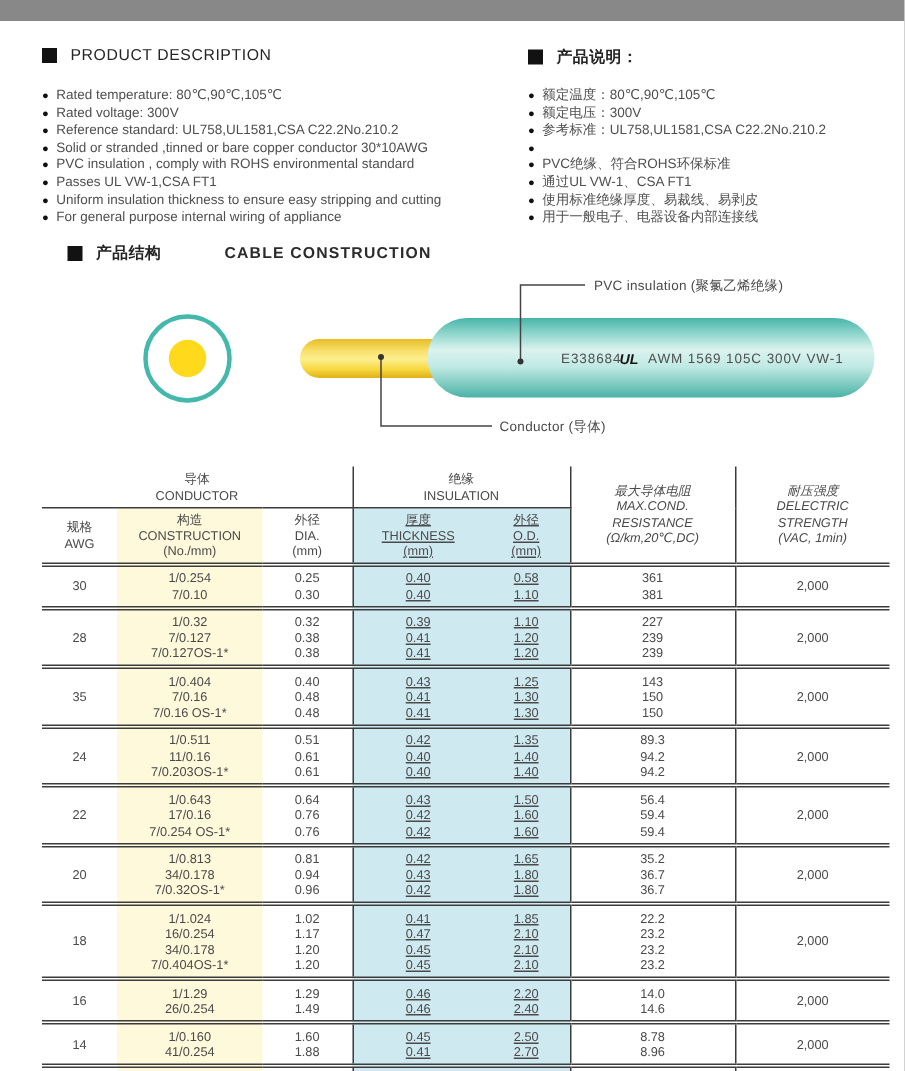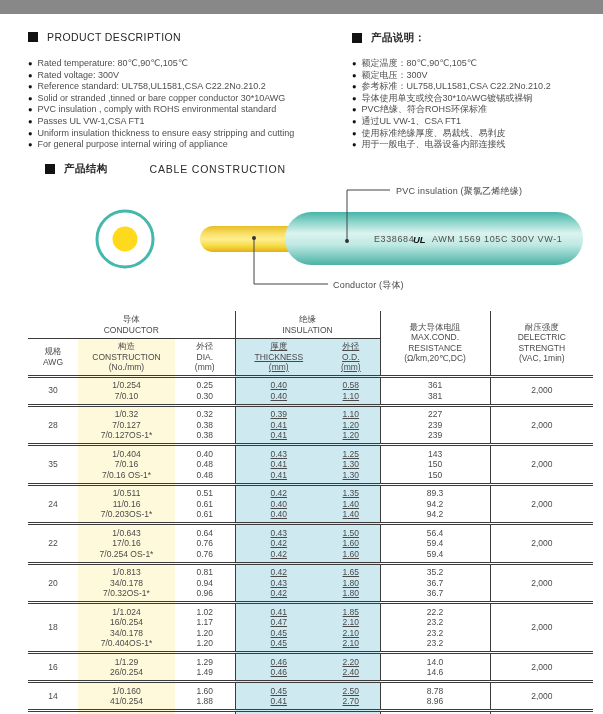--- a/index.html
+++ b/index.html
@@ -10,38 +10,38 @@
   *{box-sizing:border-box; margin:0; padding:0;}
   body{background:#888; font-family:"Liberation Sans","DejaVu Sans",sans-serif;}
   .page{
     position:relative; width:603px; height:714px; background:#ffffff;
     overflow:hidden; margin:14px auto; color:#4a4a4a;
   }
   
   .sec-head{position:absolute; display:flex; align-items:center; font-size:10.5px; color:#252525; letter-spacing:.4px;}
   .sq{display:inline-block; width:10px; height:10px; background:#121212; margin-right:9px; flex:0 0 auto;}
   .cn-bold{font-weight:bold;}
-  .sub-title{margin-left:22px; font-weight:normal; letter-spacing:.8px; color:#2b2b2b;padding-left:20px;}
+  .sub-title{margin-left:22px; font-weight:bold; letter-spacing:.8px; color:#2b2b2b;padding-left:20px;}
   
   .blist{position:absolute; font-size:9px; line-height:11.6px; color:#4f4f4f;}
   .bitem{display:flex; align-items:flex-start; white-space:nowrap;}
   .dot{font-size:7.5px; line-height:11.6px; margin-right:5px; color:#111; flex:0 0 auto;}
   
   .diagram{position:absolute; left:0; top:162px;}
   .diagram text{font-size:9px; fill:#4a4a4a; letter-spacing:.2px;}
   .diagram .marking{font-size:9px; fill:#4f4f4f; letter-spacing:.6px;}
   .diagram .ul{font-size:9.5px; font-weight:bold; font-style:italic; fill:#141414; letter-spacing:0;}
   
   .spec{position:absolute; left:28px; top:297px; width:565px;
         border-collapse:collapse; table-layout:fixed;
         font-size:8.5px; line-height:10.5px; color:var(--text); text-align:center;}
   .spec th,.spec td{font-weight:normal; white-space:pre-line; vertical-align:middle; padding:2px 1px;}
   .spec thead th.grp{border-bottom:1px solid var(--border); padding:3px 1px;}
   .spec thead tr.sub th{border-bottom:3px double var(--border);}
-  .spec thead th.span2{border-bottom:3px double var(--border);}
+  .spec thead th.span2{border-bottom:3px double var(--border);font-style:italic;}
   .spec tbody td{border-bottom:3px double var(--border); padding:2.5px 1px;}
   .bR{border-right:1px solid var(--border);}
   .bg-y{background:var(--hl-yellow);}
   .bg-b{background:var(--hl-blue);text-decoration:underline;}
 </style>
 </head>
 <body>
 
 <div class="page">
 
@@ -106,21 +106,20 @@
         <span>额定电压：300V</span>
       </div>
 
   <div class="bitem">
         <span class="dot">●</span>
         <span>参考标准：UL758,UL1581,CSA C22.2No.210.2</span>
       </div>
 
   <div class="bitem">
         <span class="dot">●</span>
-        <span>导体使用单支或绞合30*10AWG镀锡或裸铜</span>
       </div>
 
   <div class="bitem">
         <span class="dot">●</span>
         <span>PVC绝缘、符合ROHS环保标准</span>
       </div>
 
   <div class="bitem">
         <span class="dot">●</span>
         <span>通过UL VW-1、CSA FT1</span>

